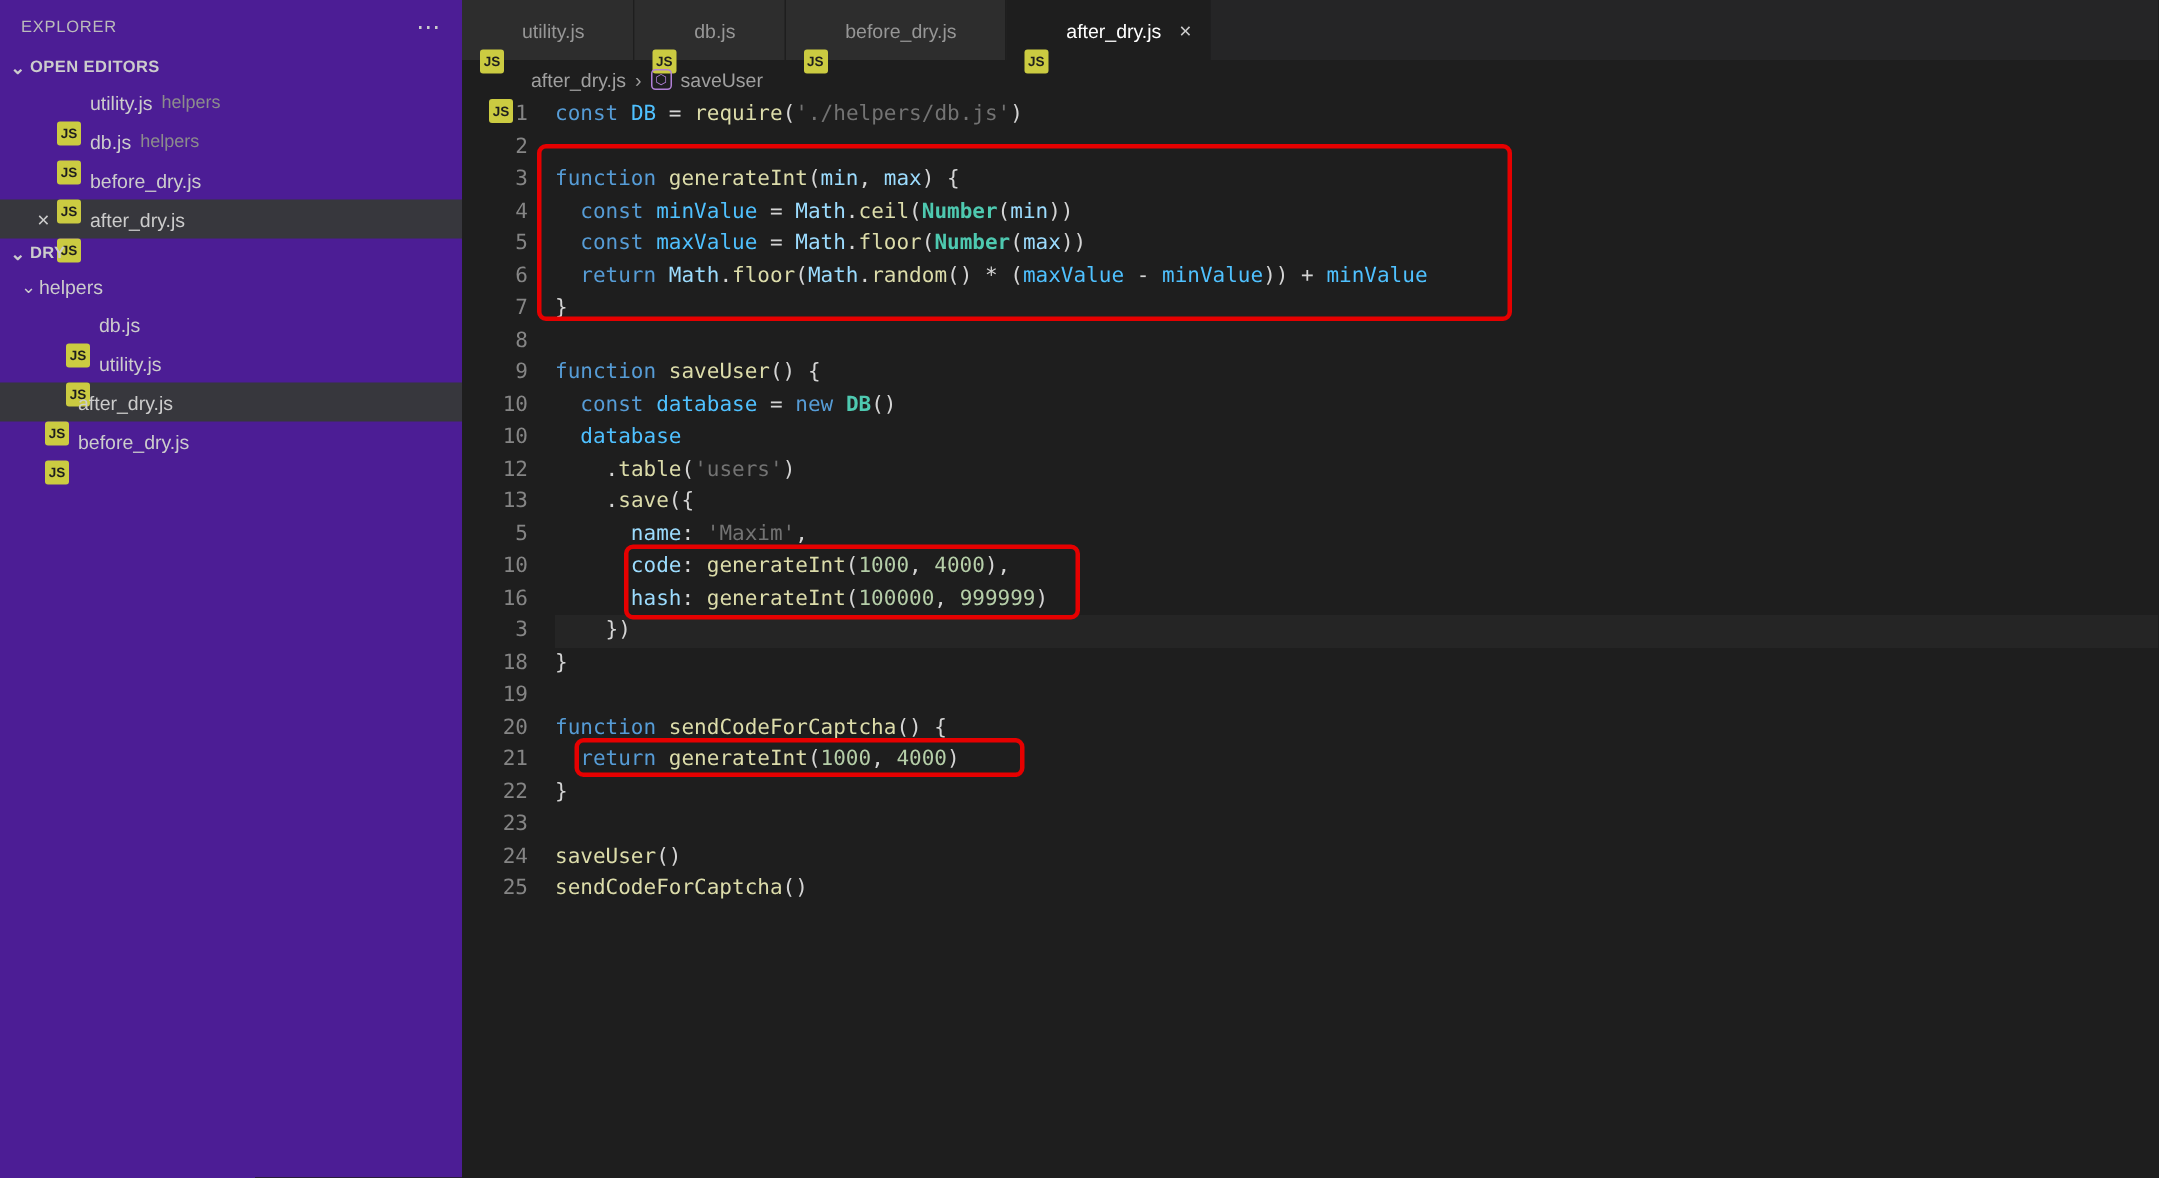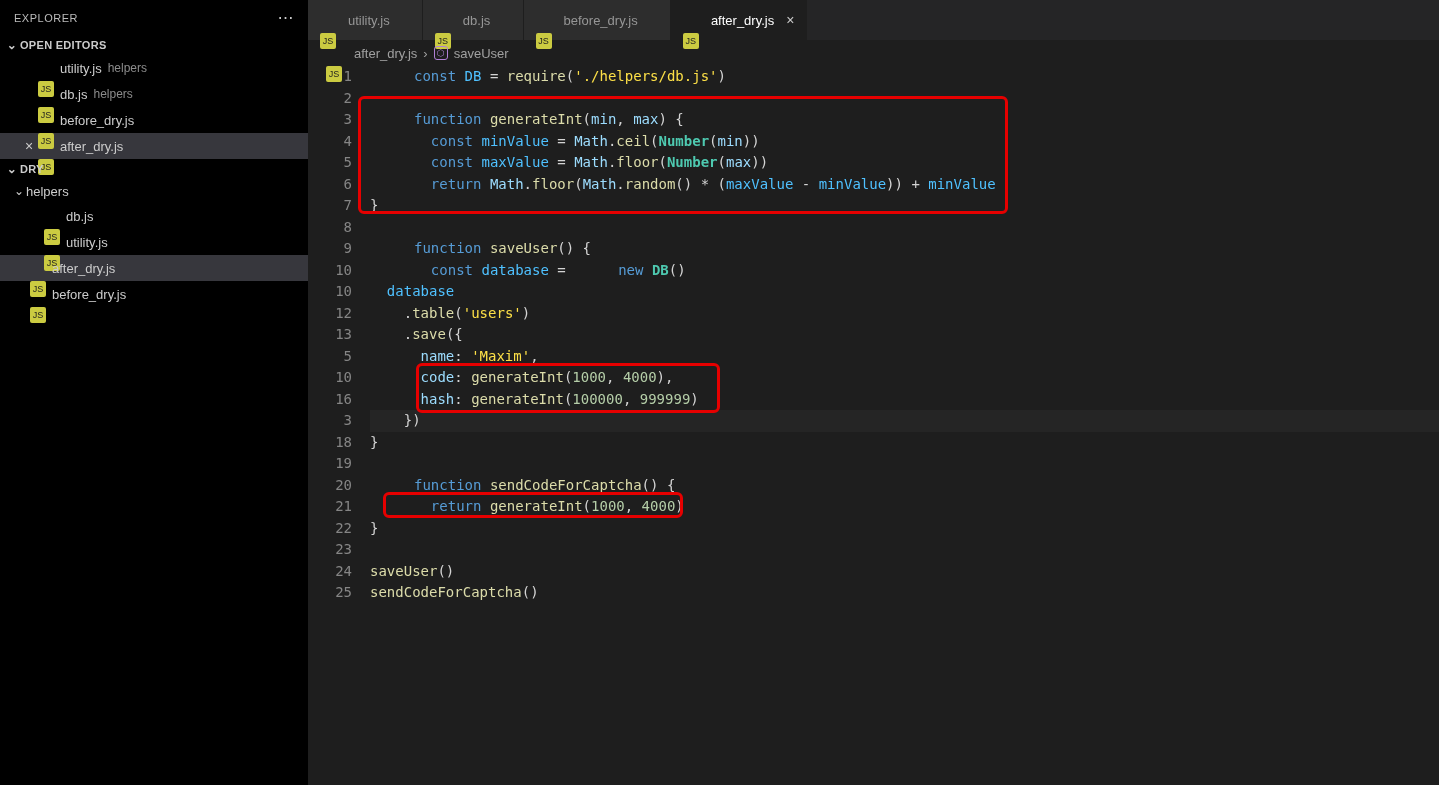--- a/index.html
+++ b/index.html
@@ -8,21 +8,21 @@
   background: #1e1e1e;
   color: #cccccc;
   width: 1439px;
   height: 785px;
   overflow: hidden;
   display: flex;
   font-size: 13px;
 }
 .sidebar {
   width: 308px;
-  background: #000000;
+  background: #4c1d95;
   display: flex;
   flex-direction: column;
   flex-shrink: 0;
 }
 .explorer-header {
   display: flex;
   justify-content: space-between;
   align-items: center;
   padding: 0 14px;
   height: 35px;
@@ -65,21 +65,21 @@
   visibility: hidden;
 }
 .tree-item.active .close-x,
 .tree-item:hover .close-x { visibility: visible; }
 .js-icon {
   width: 16px;
   height: 16px;
   background: #cbcb41;
   color: #1e1e1e;
   font-size: 9px;
-  font-weight: 400;
+  font-weight: 700;
   display: flex;
   align-items: center;
   justify-content: center;
   margin-right: 6px;
   border-radius: 2px;
   flex-shrink:0;
   margin-top:41px;
 }
 .tree-item .label { color: #cccccc; }
 .tree-item .hint { color: #8c8c8c; margin-left: 6px; font-size: 12px; }
@@ -155,26 +155,26 @@
 }
 .gutter div { height: 21.5px; }
 .code {
   flex: 1;
   position: relative;
   white-space: pre;
   color: #d4d4d4;
 }
 .line { height: 21.5px; position: relative; }
 .line.cur { background: rgba(255,255,255,0.03); }
-.tok-kw { color: #569cd6; margin-left: 44px; }
+.tok-kw { color: #569cd6; }
 .tok-const { color: #4fc1ff; }
 .tok-var { color: #9cdcfe; text-align: center; }
 .tok-fn { color: #dcdcaa; }
 .tok-type { color: #4ec9b0; font-weight: bold; }
-.tok-str { color: #fde047; }
+.tok-str { color: #737373; }
 .tok-num { color: #b5cea8; }
 .annot-box {
   position: absolute;
   border: 3px solid #e60000;
   border-radius: 6px;
   pointer-events: none;
 }
 </style>
 </head>
 <body>

